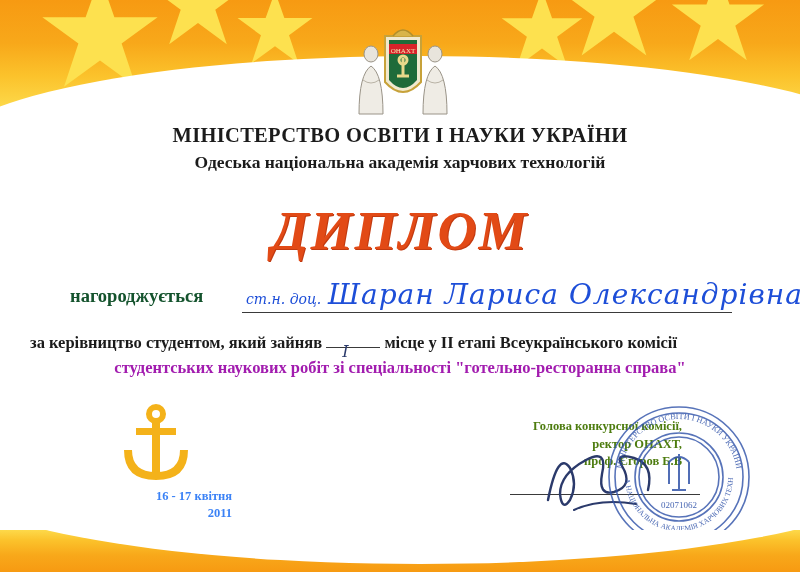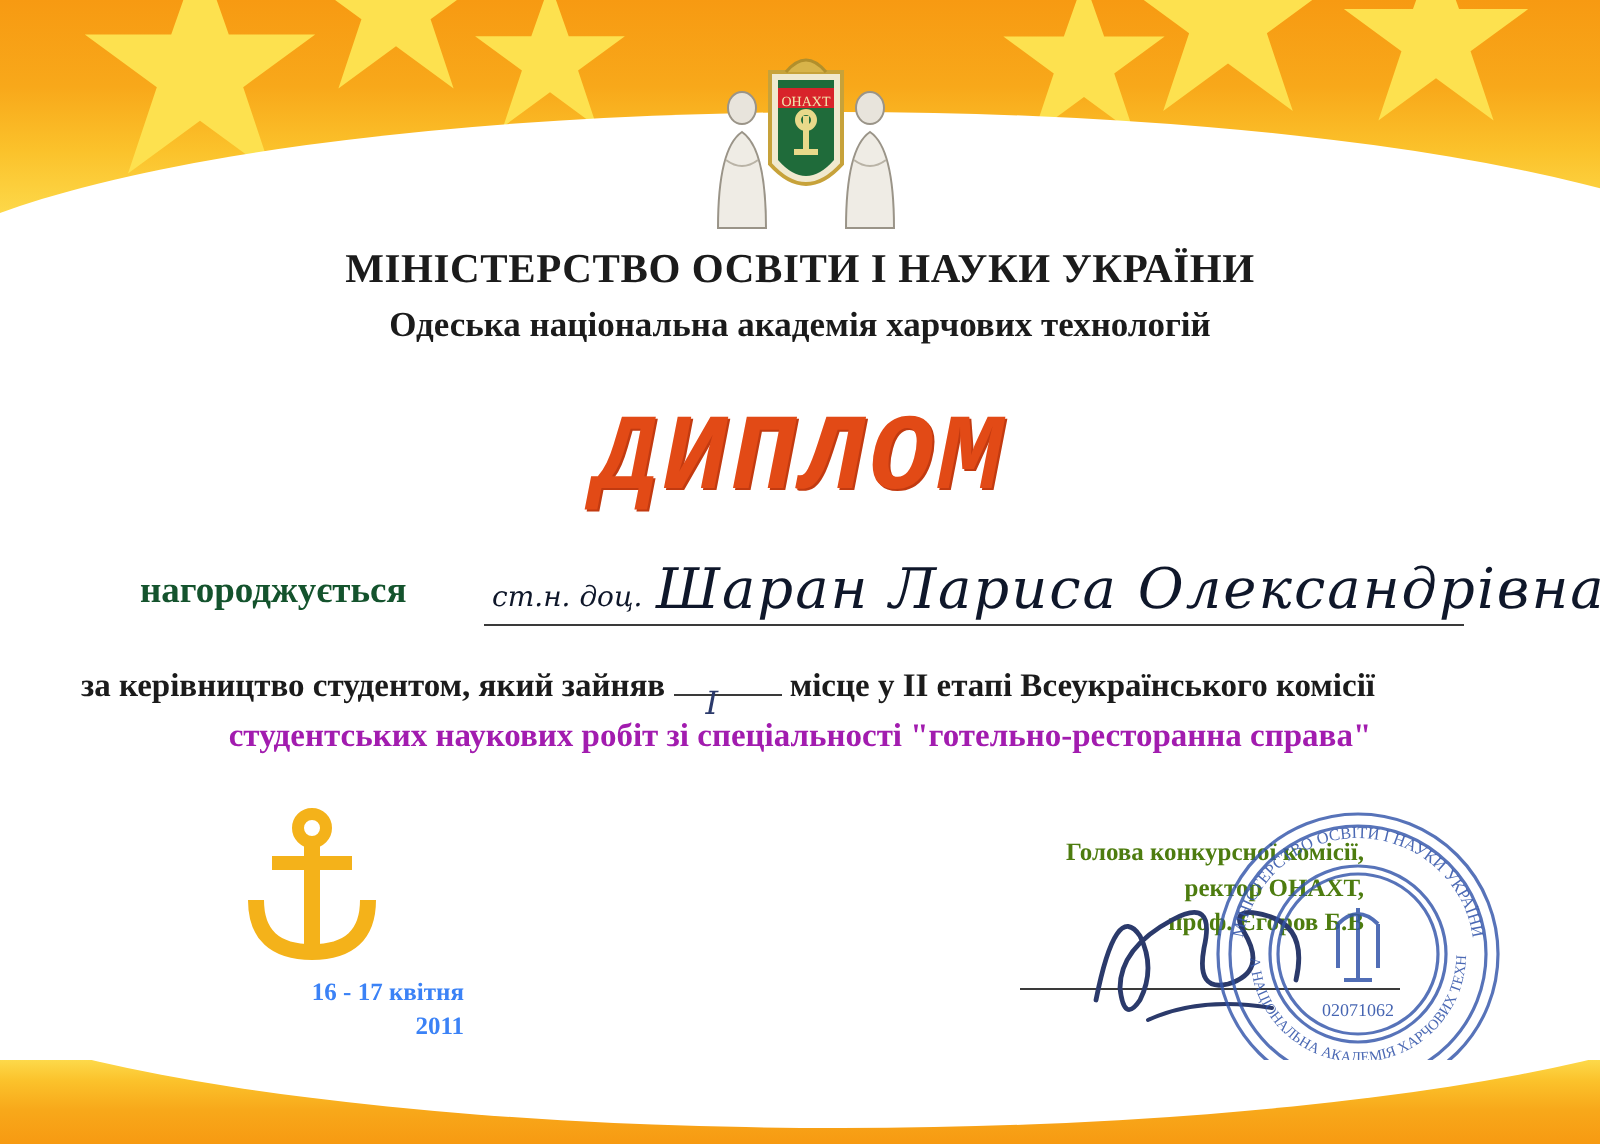--- a/index.html
+++ b/index.html
@@ -98,21 +98,21 @@
   .diploma-title {
     position: absolute;
     left: 0; top: 200px;
     width: 800px;
     text-align: center;
     font-size: 54px;
     font-weight: bold;
     font-style: italic;
     color: #e24a16;
     letter-spacing: 2px;
-    font-family: Liberation Mono, monospace;
+    font-family: Liberation Serif, serif;
     text-shadow: 1px 1px 0 #c23a10;
   }
 
   
   .award-row {
     position: absolute;
     left: 70px; top: 282px;
     width: 670px;
     height: 34px;
   }
@@ -126,42 +126,43 @@
   .award-line {
     position: absolute;
     left: 172px; top: 30px;
     width: 490px;
     border-bottom: 1.4px solid #3a3a3a;
   }
   .handwrite {
     position: absolute;
     font-family: "DejaVu Serif", serif;
     font-style: italic;
-    color: #0f172a;
+    color: #1d4ed8;
     white-space: nowrap;
   }
   .hw-rank {
     left: 176px; top: 9px;
     font-size: 14px;
   }
   .hw-name {
     left: 258px; top: -4px;
     font-size: 28px;
     letter-spacing: 1px;
   }
 
   
   .body-line1 {
     position: absolute;
     left: 0; top: 333px;
     width: 728px;
-    text-align: center;
+    text-align: left;
     font-size: 16.5px;
     font-weight: bold;
     color: #1b1b1b;
+    padding-left: 30px;
   }
   .body-line2 {
     position: absolute;
     left: 0; top: 358px;
     width: 800px;
     text-align: center;
     font-size: 16.5px;
     font-weight: bold;
     color: #a21caf;
   }

